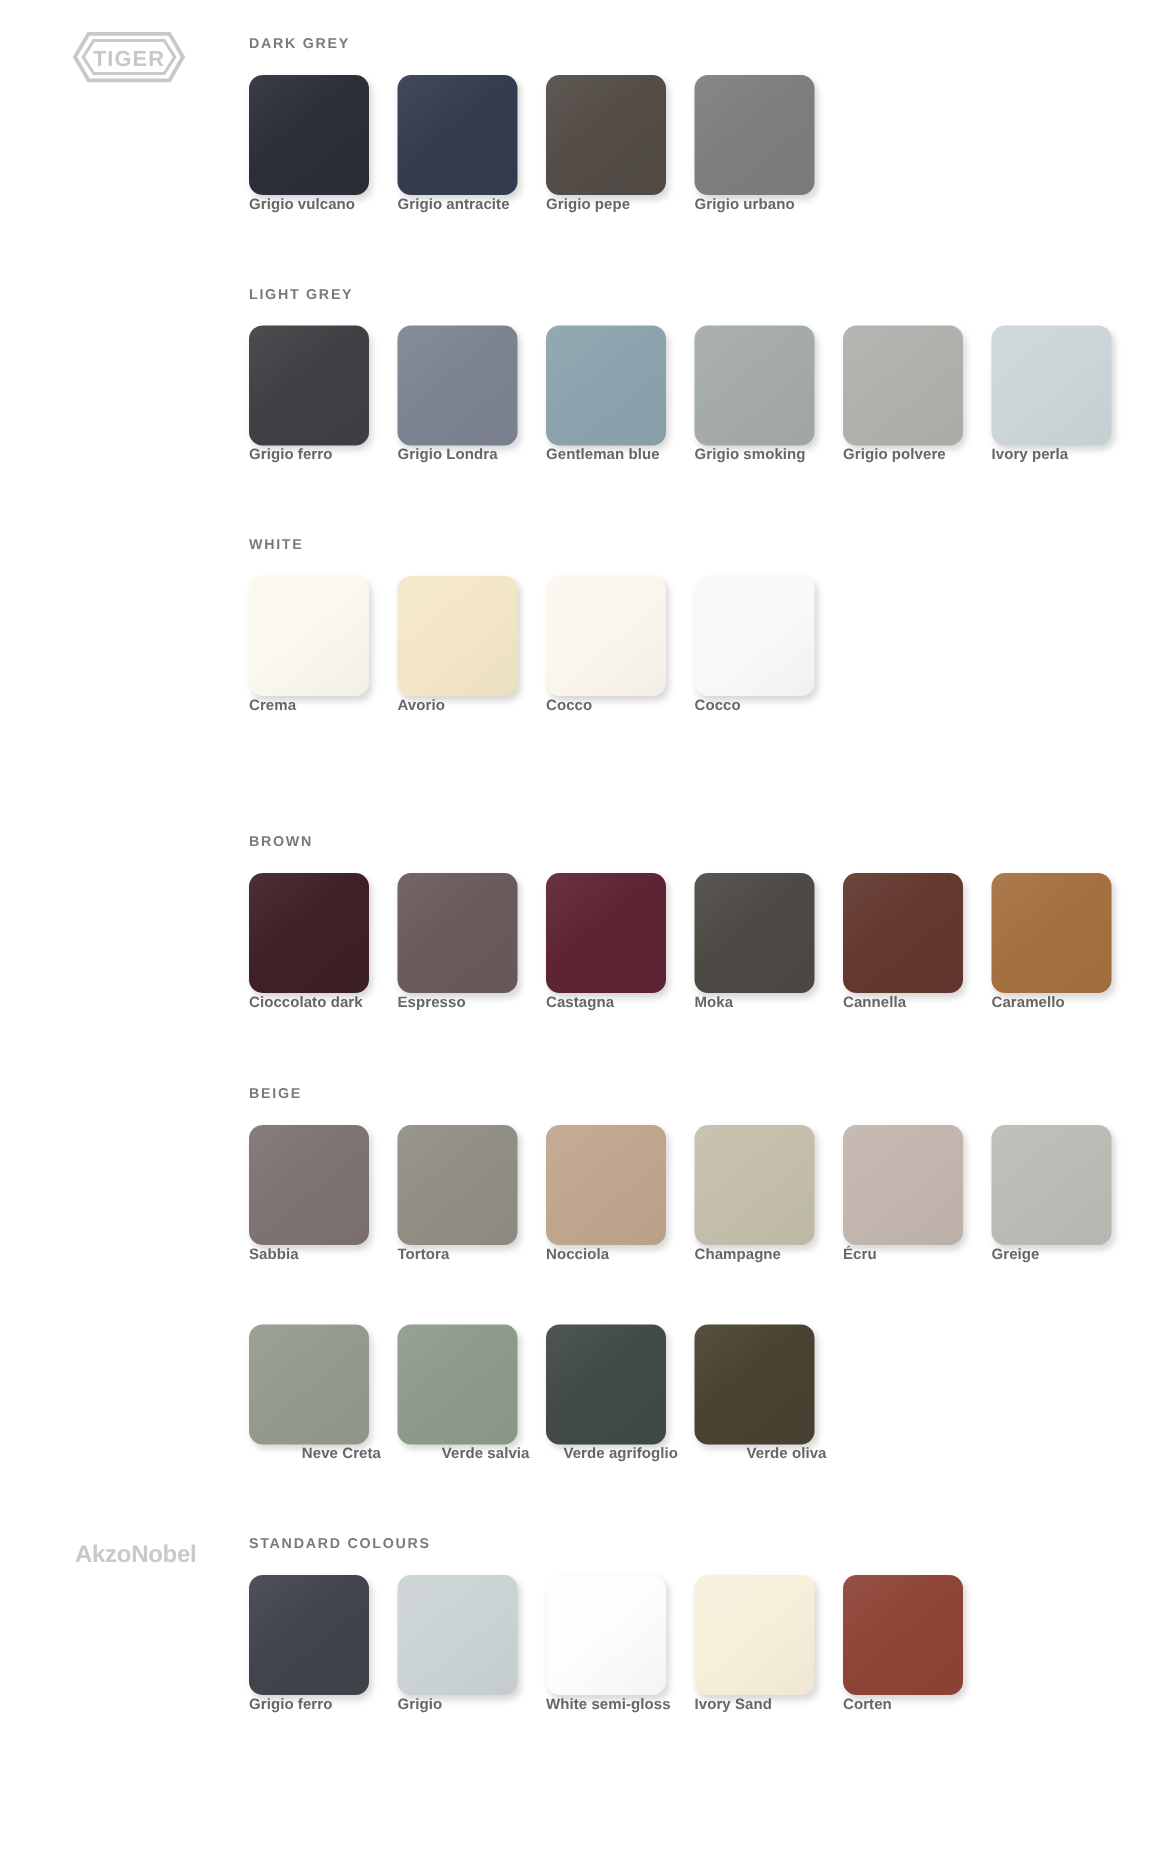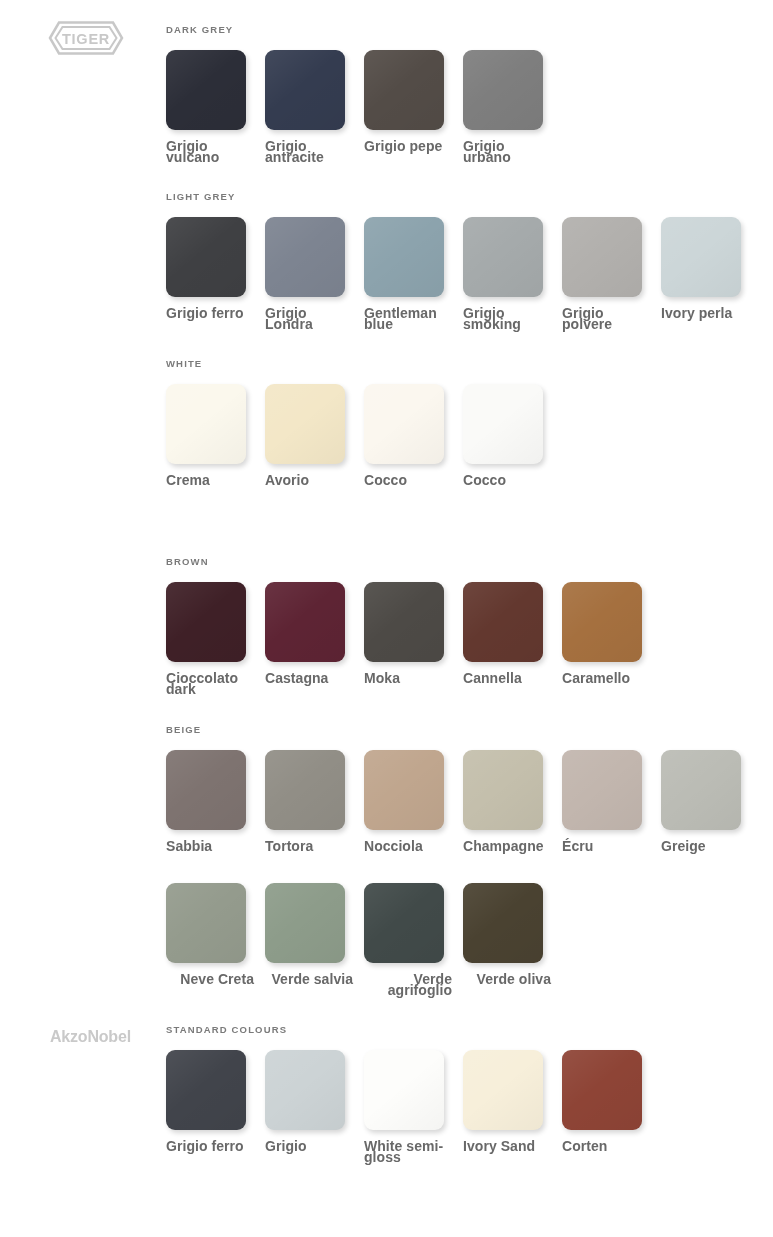--- a/index.html
+++ b/index.html
@@ -88,22 +88,22 @@
   .swatch-chip::after {
     content: "";
     position: absolute;
     inset: 0;
     border-radius: 9px;
     background: linear-gradient(140deg, rgba(255,255,255,0.07) 0%, rgba(255,255,255,0.0) 45%, rgba(0,0,0,0.035) 100%);
     pointer-events: none;
   }
 
   .swatch-label {
-    margin-top: 11px;
-    font-size: 14px;
+    margin-top: 1px;
+    font-size: 10px;
     font-weight: bold;
     color: #686868;
     line-height: 11px;
     letter-spacing: 0.05px;
     width: 88px;
   }
 </style>
 </head>
 <body>
 
@@ -193,20 +193,24 @@
       </div>
     </div>
     <div class="group" style="top: 556px;">
       <div class="group-title">BROWN</div>
       <div class="swatch-row">
         <div class="swatch-cell">
           <div class="swatch-chip" style="background: rgb(63, 32, 39);"></div>
           <div class="swatch-label">Cioccolato dark</div>
         </div>
         <div class="swatch-cell">
+          <div class="swatch-chip" style="background: rgb(107, 90, 92);"></div>
+          <div class="swatch-label">Espresso</div>
+        </div>
+        <div class="swatch-cell">
           <div class="swatch-chip" style="background: rgb(94, 36, 52);"></div>
           <div class="swatch-label">Castagna</div>
         </div>
         <div class="swatch-cell">
           <div class="swatch-chip" style="background: rgb(77, 74, 70);"></div>
           <div class="swatch-label">Moka</div>
         </div>
         <div class="swatch-cell">
           <div class="swatch-chip" style="background: rgb(99, 56, 47);"></div>
           <div class="swatch-label">Cannella</div>

